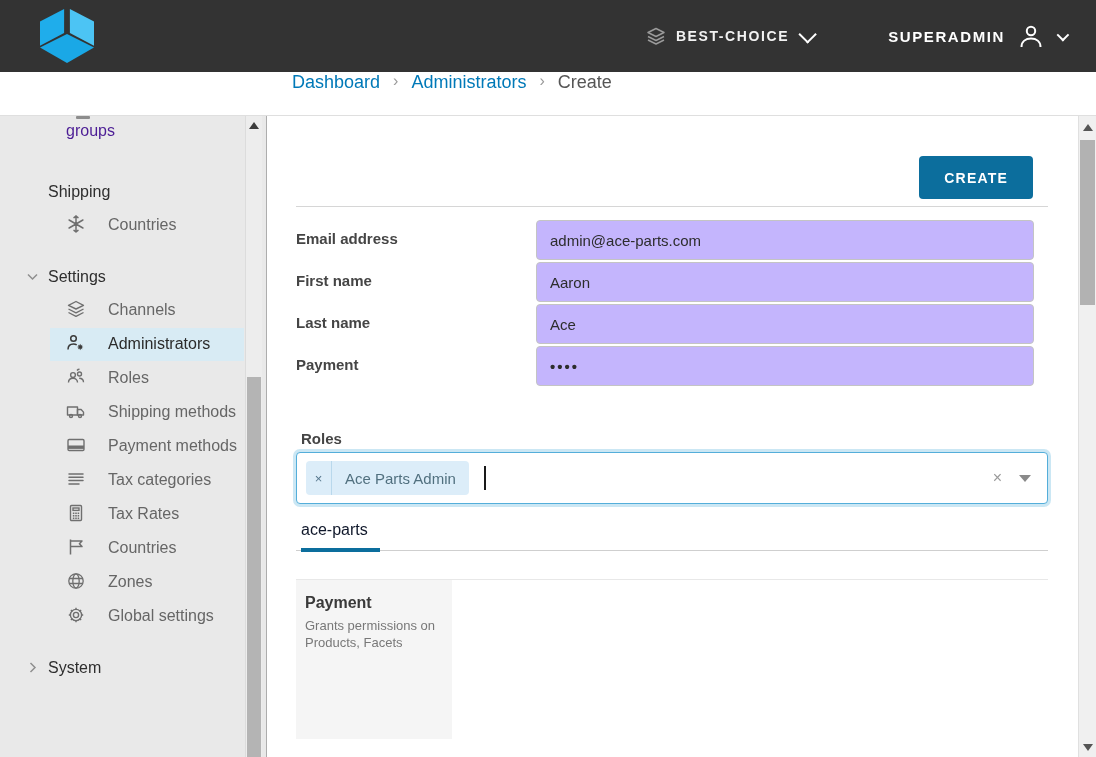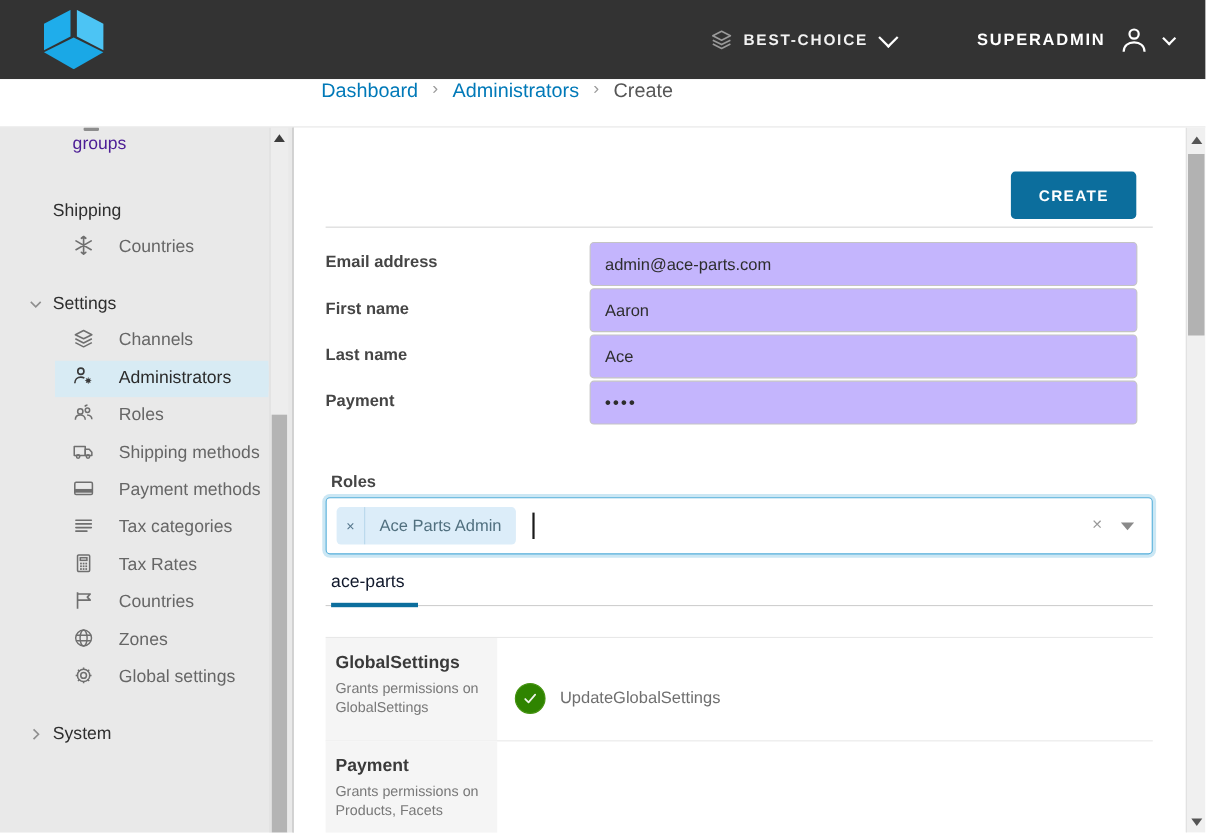--- a/index.html
+++ b/index.html
@@ -307,36 +307,20 @@
           <span class="clear-x">×</span>
           <span class="dd-arrow"></span>
         </div>
       </div>
 
       <div class="tab-bar">
         <span class="tab">ace-parts</span>
       </div>
 
       <div class="perm-table">
-        <div class="perm-row r1">
-          <div class="perm-left">
-            <div class="perm-title">GlobalSettings</div>
-            <div class="perm-desc">Grants permissions on GlobalSettings</div>
-          </div>
-          <div class="perm-cells">
-            <div class="perm-item">
-              <span class="toggle-on">
-                <svg width="14" height="14" viewBox="0 0 14 14" fill="none" stroke="rgba(255,255,255,.92)" stroke-width="1.6" stroke-linecap="round" stroke-linejoin="round">
-                    <path d="M2.5 7.5l3 3 6-7"></path>
-                  </svg>
-              </span>
-              <span>UpdateGlobalSettings</span>
-            </div>
-          </div>
-        </div>
 
         <div class="perm-row r2">
           <div class="perm-left">
             <div class="perm-title">Payment</div>
             <div class="perm-desc">Grants permissions on Products, Facets</div>
           </div>
           <div class="perm-cells">
             <div class="perm-item">
               
               

